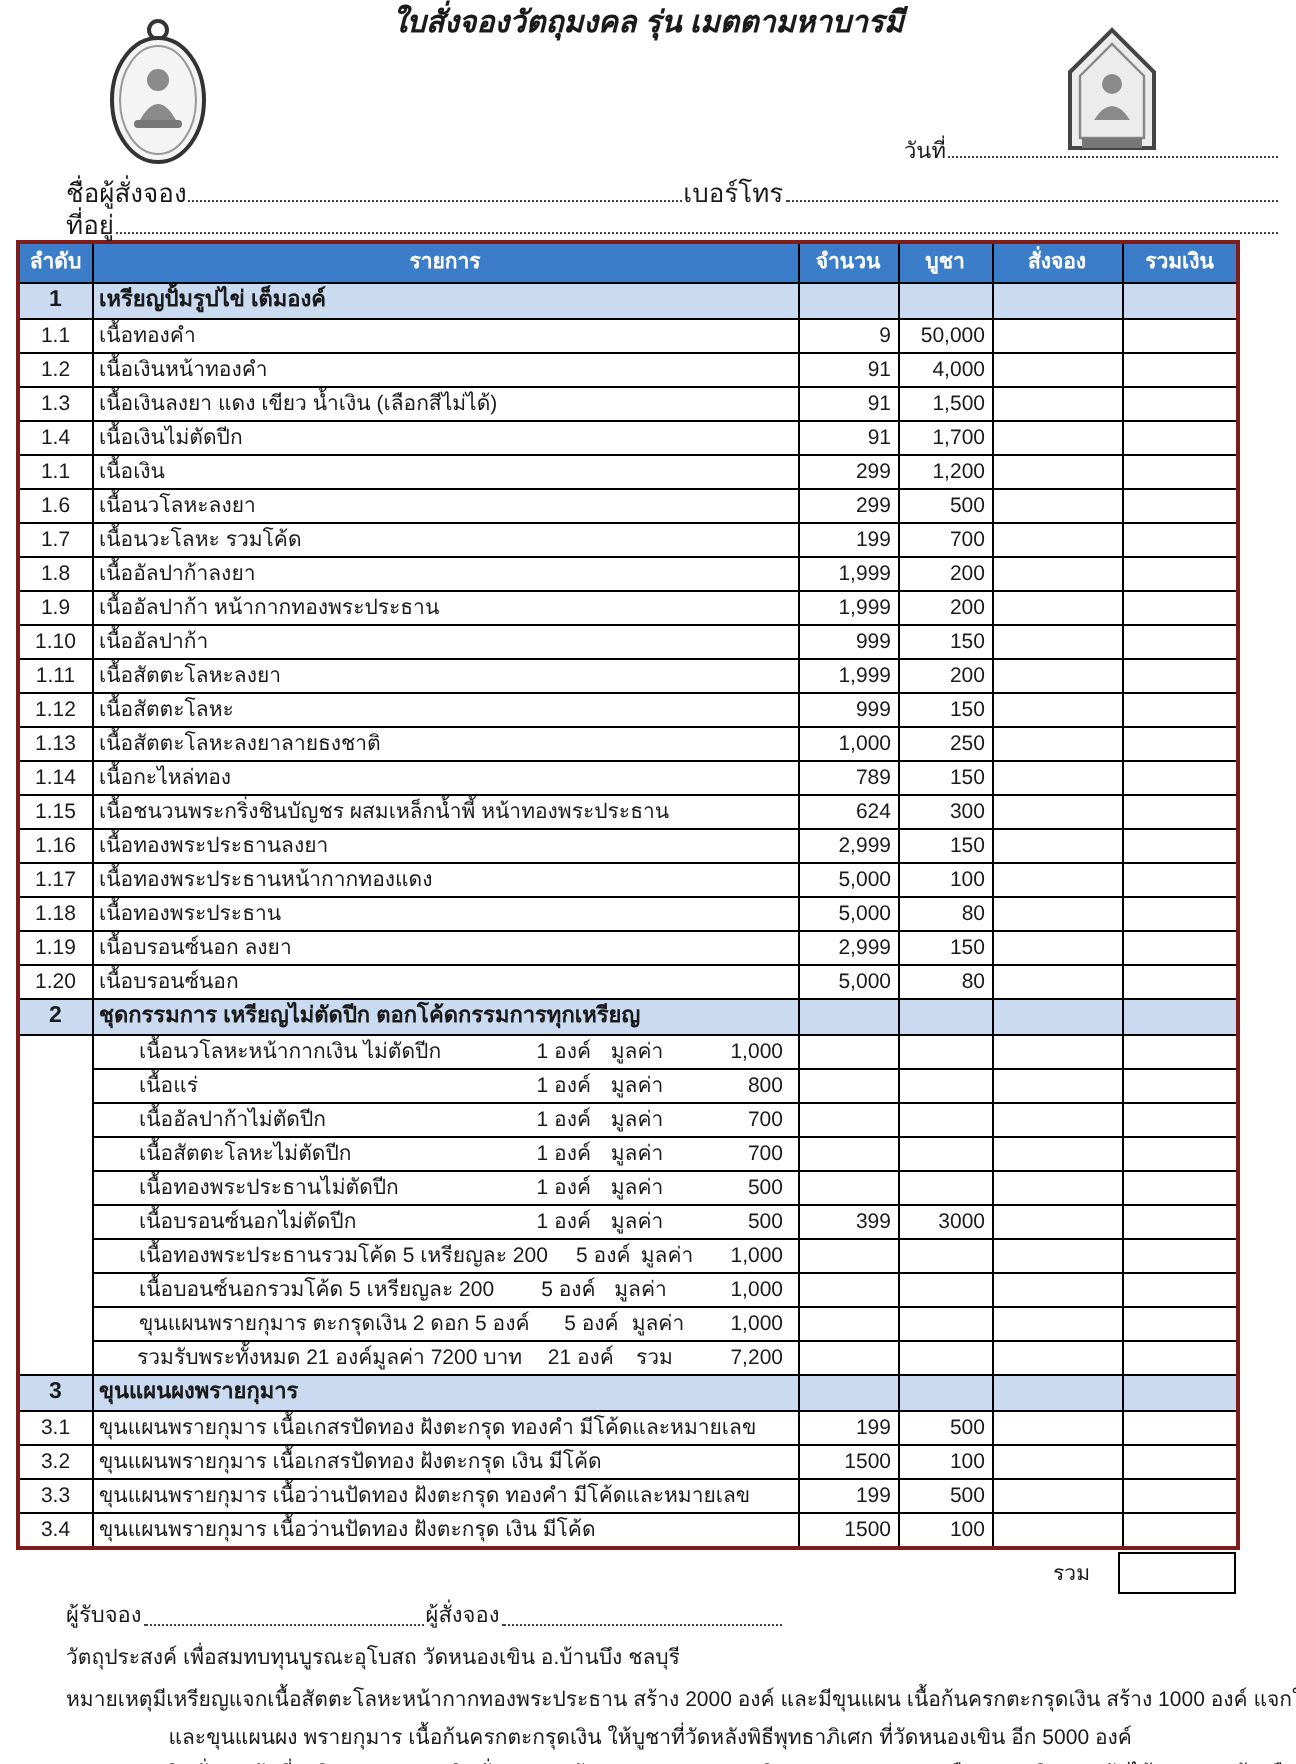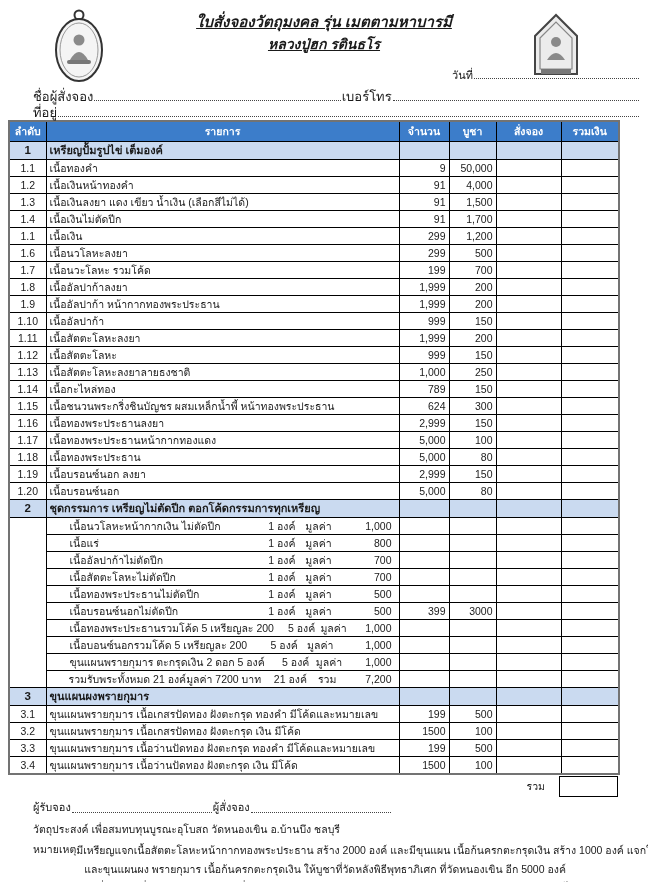--- a/index.html
+++ b/index.html
@@ -8,30 +8,30 @@
     width:648px;height:882px;
     background:#fff;
     font-family:"Liberation Sans","DejaVu Sans",sans-serif;
     color:#1a1a1a;
     overflow:hidden;
   }
   
   .hdr{position:relative;height:88px;}
   .medallion{position:absolute;left:46px;top:8px;}
   .amulet{position:absolute;left:527px;top:12px;}
-  .titles{margin:0 120px;text-align:center;padding-top:10px;text-decoration:underline;}
+  .titles{margin:0 120px;text-align:center;}
   .t1{font-size:15px;font-weight:bold;font-style:italic;line-height:23px;}
   .t2{font-size:14px;font-weight:bold;font-style:italic;line-height:23px;}
   .t3{font-size:14px;font-weight:bold;font-style:italic;line-height:23px;}
   .date-line{position:absolute;left:452px;right:8px;top:66px;display:flex;font-size:11px;}
   .dots{flex:1;border-bottom:1.6px dotted #444;margin:0 1px 3px 1px;height:12px;}
   
   .cust{margin:0 8px 0 33px;display:flex;align-items:center;font-size:13px;height:16px;}
   
-  table.order{border-collapse:collapse;margin-left:8px;width:610px;table-layout:fixed;border:2px solid #737373;}
+  table.order{border-collapse:collapse;margin-left:8px;width:610px;table-layout:fixed;border:2px solid #7f1d1d;}
   table.order th,table.order td{border:1px solid #000;padding:0 3px;font-size:10.5px;line-height:15px;height:16px;white-space:nowrap;overflow:hidden;}
   table.order th{background:#3c7dca;color:#fff;font-weight:bold;text-align:center;height:19px;border-bottom:1.5px solid #000;}
   tr.sec td{background:#cadaf0;font-weight:bold;height:17px;}
   tr.sec td.sec-no{text-align:center;font-size:11.5px;}
   tr.sec td.sec-title{font-size:11px;}
   td.no{text-align:center;}
   td.item{padding-left:12px;}
   td.c-qty,td.c-price{text-align:right;padding-right:6px;}
   td.item .flexline{display:flex;}
   td.item .iname{flex:1;margin-left:20px;}
@@ -65,21 +65,20 @@
         <circle cx="33" cy="7" r="4.5" fill="none" stroke="#333" stroke-width="2"></circle>
         <ellipse cx="33" cy="42" rx="23" ry="31" fill="#f4f4f4" stroke="#333" stroke-width="2"></ellipse>
         <ellipse cx="33" cy="42" rx="19" ry="27" fill="none" stroke="#999" stroke-width="1"></ellipse>
         <circle cx="33" cy="32" r="5.5" fill="#8a8a8a"></circle>
         <path d="M24 52 Q33 36 42 52 Z" fill="#8a8a8a"></path>
         <rect x="21" y="52" width="24" height="4" rx="2" fill="#777"></rect>
       </svg>
     </div>
     <div class="titles">
       <div class="t1">ใบสั่งจองวัตถุมงคล รุ่น เมตตามหาบารมี</div>
-      <div class="t2">หลวงปู่ฮก  รตินธโร</div>
     </div>
     <div class="amulet">
       <svg width="58" height="68" viewBox="0 0 58 68">
         <path d="M8 24 L29 3 L50 24 L50 62 L8 62 Z" fill="#ececec" stroke="#444" stroke-width="2"></path>
         <path d="M13 26 L29 10 L45 26 L45 57 L13 57 Z" fill="none" stroke="#888" stroke-width="1.2"></path>
         <circle cx="29" cy="30" r="5" fill="#8a8a8a"></circle>
         <path d="M20 48 Q29 34 38 48 Z" fill="#8a8a8a"></path>
         <rect x="14" y="57" width="30" height="5" fill="#777"></rect>
       </svg>
     </div>

